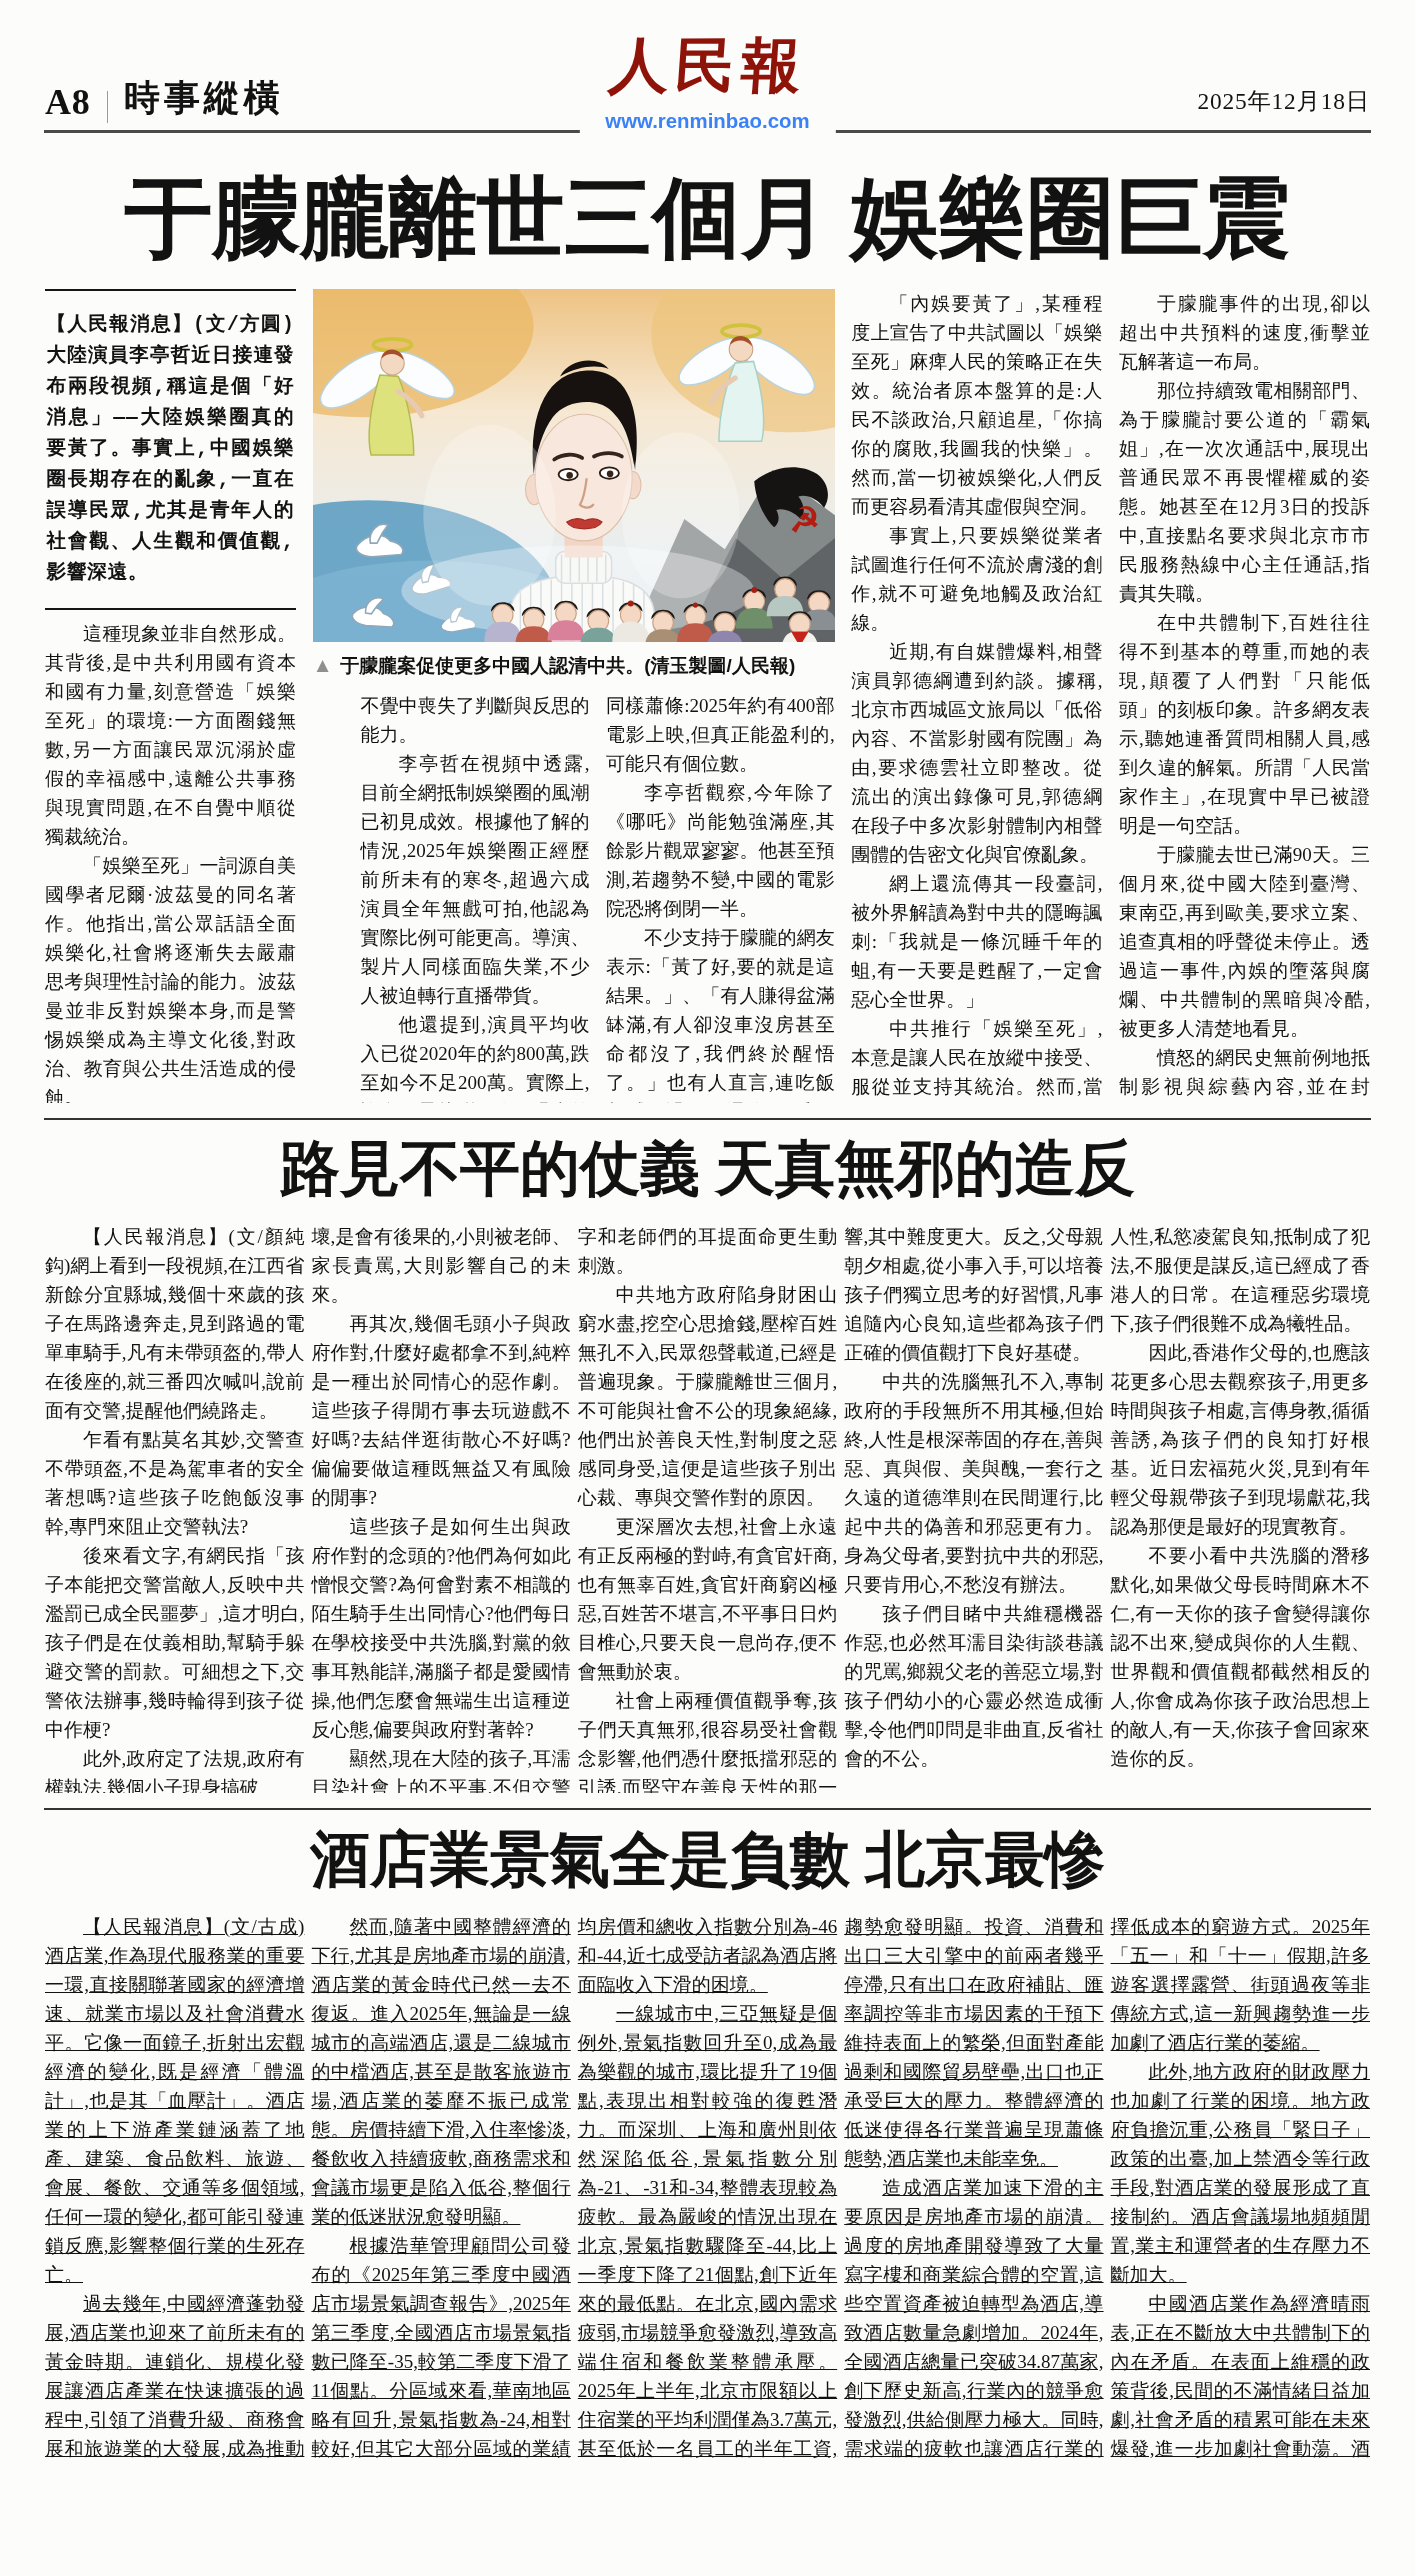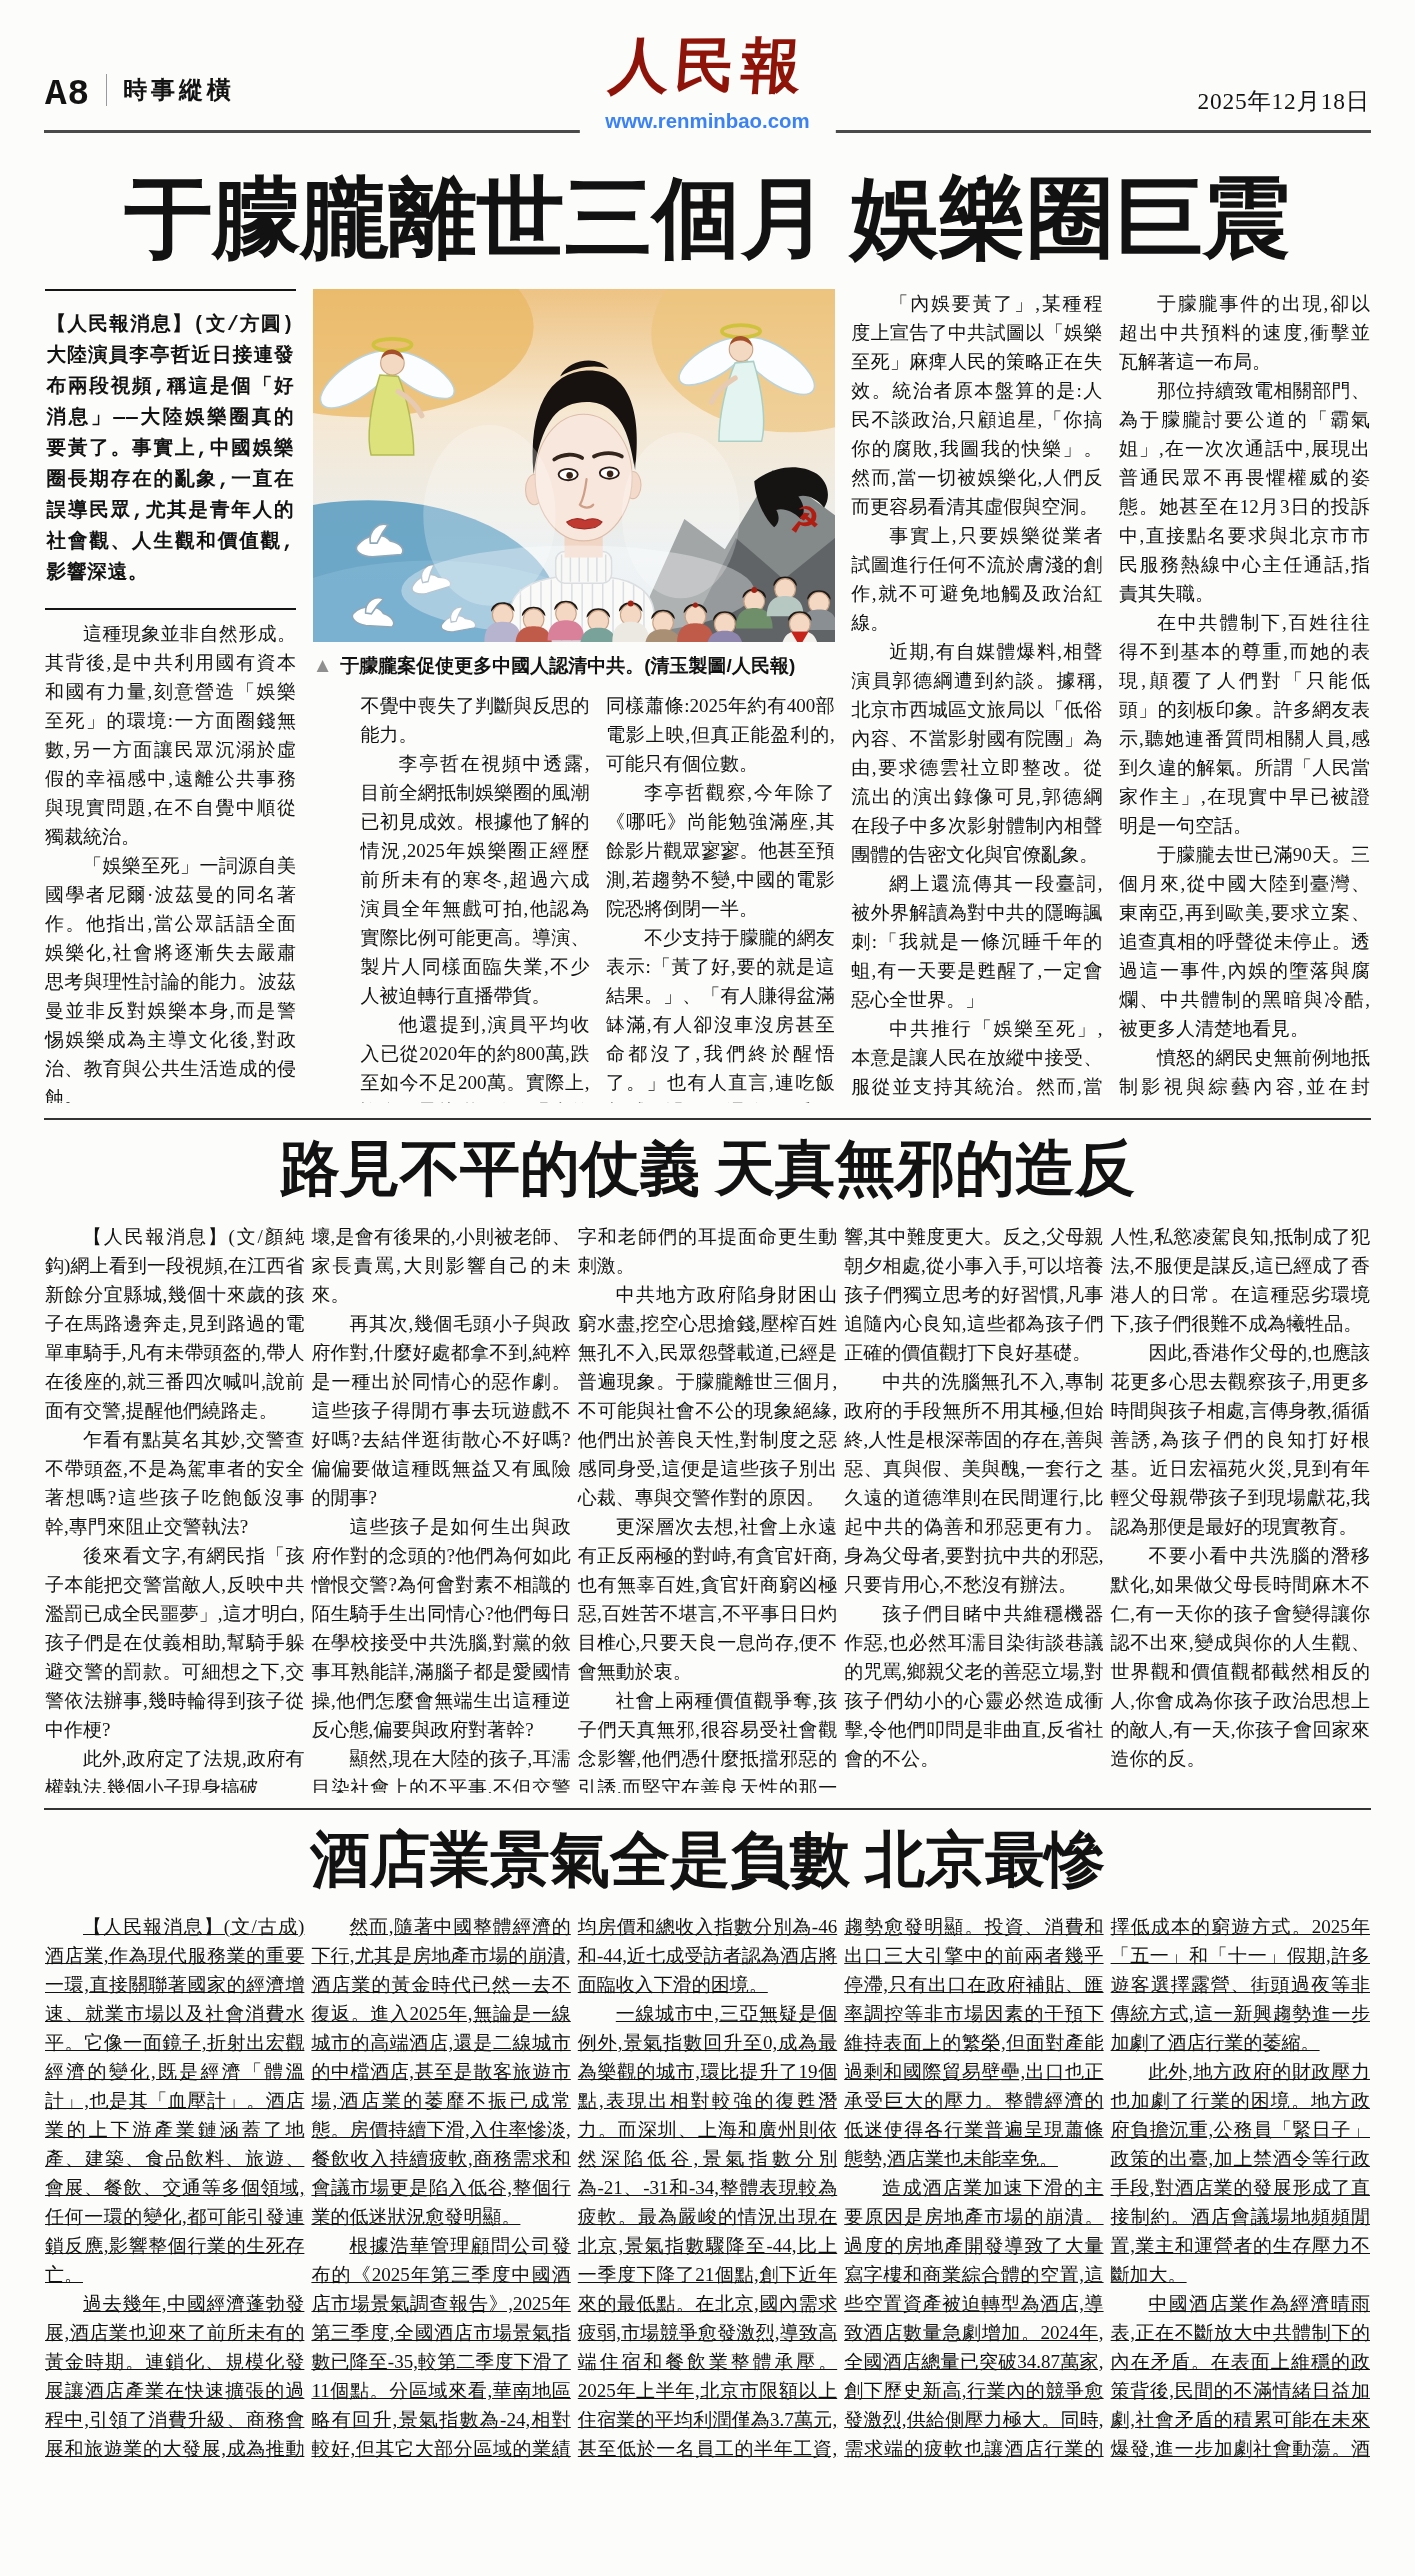--- a/index.html
+++ b/index.html
@@ -1,25 +1,25 @@
 <!DOCTYPE html>
 <html style="font-size:12px"><head>
 <meta charset="utf-8">
 <style>
   html,body{margin:0;padding:0;background:#6b6b6b;}
   .page{position:relative;width:1415px;height:2576px;margin:0 auto;background:#fcfcfa;
         overflow:hidden;color:#121212;font-family:"Liberation Serif","DejaVu Serif",serif;}
   
   .header{position:relative;height:142px;}
   .header-rule{position:absolute;left:44px;right:44px;top:130px;border-top:3px solid #4a4a4a;}
-  .header-left{position:absolute;left:45px;top:74px;display:flex;align-items:flex-start;gap:16px;
-               font-family:Liberation Mono, monospace;}
+  .header-left{position:absolute;left:45px;top:74px;display:flex;align-items:flex-end;gap:16px;
+               font-family:Liberation Serif, serif;}
   .edition{font-size:36px;font-weight:bold;letter-spacing:0.8px;}
   .vbar{width:1.5px;height:32px;background:#9a9a9a;}
-  .section-name{font-size:24px;font-weight:bold;letter-spacing:3.8px;}
+  .section-name{font-size:36px;font-weight:bold;letter-spacing:3.8px;}
   .header-center{position:absolute;left:50%;transform:translateX(-50%);top:26px;text-align:center;
                  background:#fcfcfa;padding:0 26px;z-index:2;}
   .logo{color:#8e1309;font-size:60px;font-weight:900;letter-spacing:6px;transform:skewX(-4deg);}
   .site-url{color:#3b82f6;font-size:20.4px;font-weight:bold;margin-top:3px;
             font-family:"Liberation Sans","DejaVu Sans",sans-serif;}
   .date{position:absolute;right:45px;top:85px;font-size:23.4px;letter-spacing:0.8px;}
   
   .headline-1{margin:26px 30px 19.6px;text-align:center;font-size:88px;font-weight:900;
               letter-spacing:0px;line-height:1.15;white-space:nowrap;}
   .headline-2{margin:16.6px 30px 19.6px;text-align:center;font-size:60px;font-weight:900;line-height:1.1;white-space:nowrap;}

